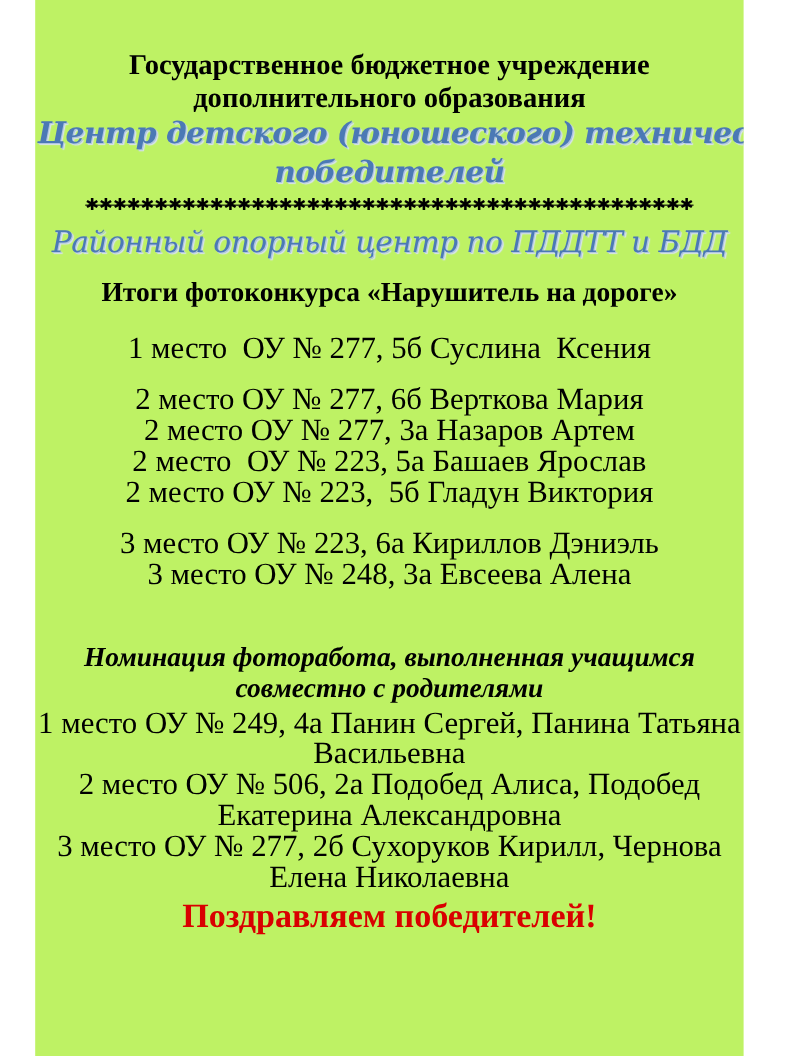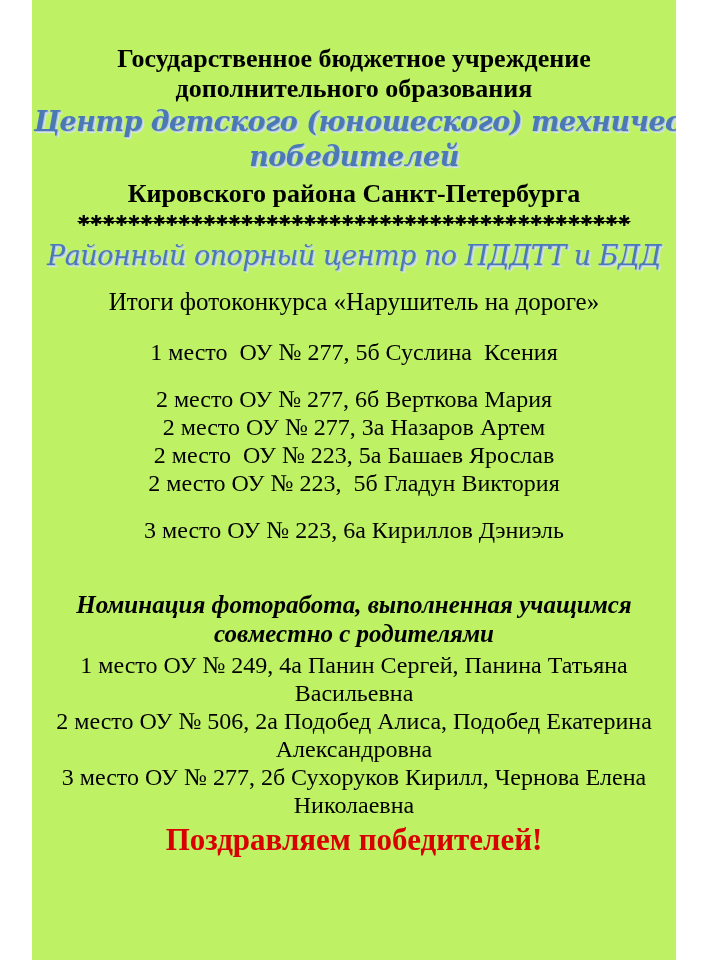--- a/index.html
+++ b/index.html
@@ -64,38 +64,38 @@
     font-weight: normal;
     font-size: 27px;
     line-height: 32px;
     letter-spacing: -0.5px;
     white-space: nowrap;
     color: #4b79b5;
     text-shadow: 1px 1px 0 #aec4e0, 2px 2px 1px #d9e3f0;
     margin-top: 9px !important;
   }
   .results-title {
-    font-weight: normal;
+    font-weight: bold;
     font-size: 25px;
     line-height: 30px;
     margin-top: 15px !important;
   }
   .nom-section { margin-top: 21px; }
   .nom-section.second { margin-top: 46px; }
   .nom-heading {
     font-weight: bold;
     font-style: italic;
     font-size: 25px;
     line-height: 29px;
     white-space: nowrap;
   }
   .group { margin-top: 19px; }
   .group.first { margin-top: 3px; }
   .entry {
-    font-size: 24px;
+    font-size: 28px;
     line-height: 28px;
     white-space: pre-wrap;
   }
   .congrats {
     font-weight: bold;
     font-size: 31px;
     line-height: 36px;
     color: #d90000;
     margin-top: 3px !important;
   }
@@ -105,41 +105,41 @@
 
 <div class="page">
   <div class="content">
 
     <p class="org-line">Государственное бюджетное учреждение</p>
     <p class="org-line">дополнительного образования</p>
 
     <p class="center-name">Центр детского (юношеского) технического</p>
     <p class="center-name">победителей</p>
 
-    <p class="district-line">Кировского района Санкт-Петербурга</p>
 
     <p class="separator">✱✱✱✱✱✱✱✱✱✱✱✱✱✱✱✱✱✱✱✱✱✱✱✱✱✱✱✱✱✱✱✱✱✱✱✱✱✱✱✱✱✱✱✱</p>
 
     <p class="resource-center">Районный опорный центр по ПДДТТ и БДД</p>
 
     <p class="results-title">Итоги фотоконкурса «Нарушитель на дороге»</p>
 
     <div id="sections-host">
         <div class="nom-section">
           <div class="group first">
             <p class="entry">1 место  ОУ № 277, 5б Суслина  Ксения</p>
           </div>
           <div class="group">
             <p class="entry">2 место ОУ № 277, 6б Верткова Мария</p>
             <p class="entry">2 место ОУ № 277, 3а Назаров Артем</p>
             <p class="entry">2 место  ОУ № 223, 5а Башаев Ярослав</p>
             <p class="entry">2 место ОУ № 223,  5б Гладун Виктория</p>
           </div>
           <div class="group">
             <p class="entry">3 место ОУ № 223, 6а Кириллов Дэниэль</p>
+            <p class="entry">3 место ОУ № 248, 3а Евсеева Алена</p>
           </div>
         </div>
         <div class="nom-section second">
           <p class="nom-heading">Номинация фоторабота, выполненная учащимся</p>
           <p class="nom-heading">совместно с родителями</p>
           <div class="group first">
             <p class="entry">1 место ОУ № 249, 4а Панин Сергей, Панина Татьяна Васильевна</p>
             <p class="entry">2 место ОУ № 506, 2а Подобед Алиса, Подобед Екатерина Александровна</p>
             <p class="entry">3 место ОУ № 277, 2б Сухоруков Кирилл, Чернова Елена Николаевна</p>
           </div>

